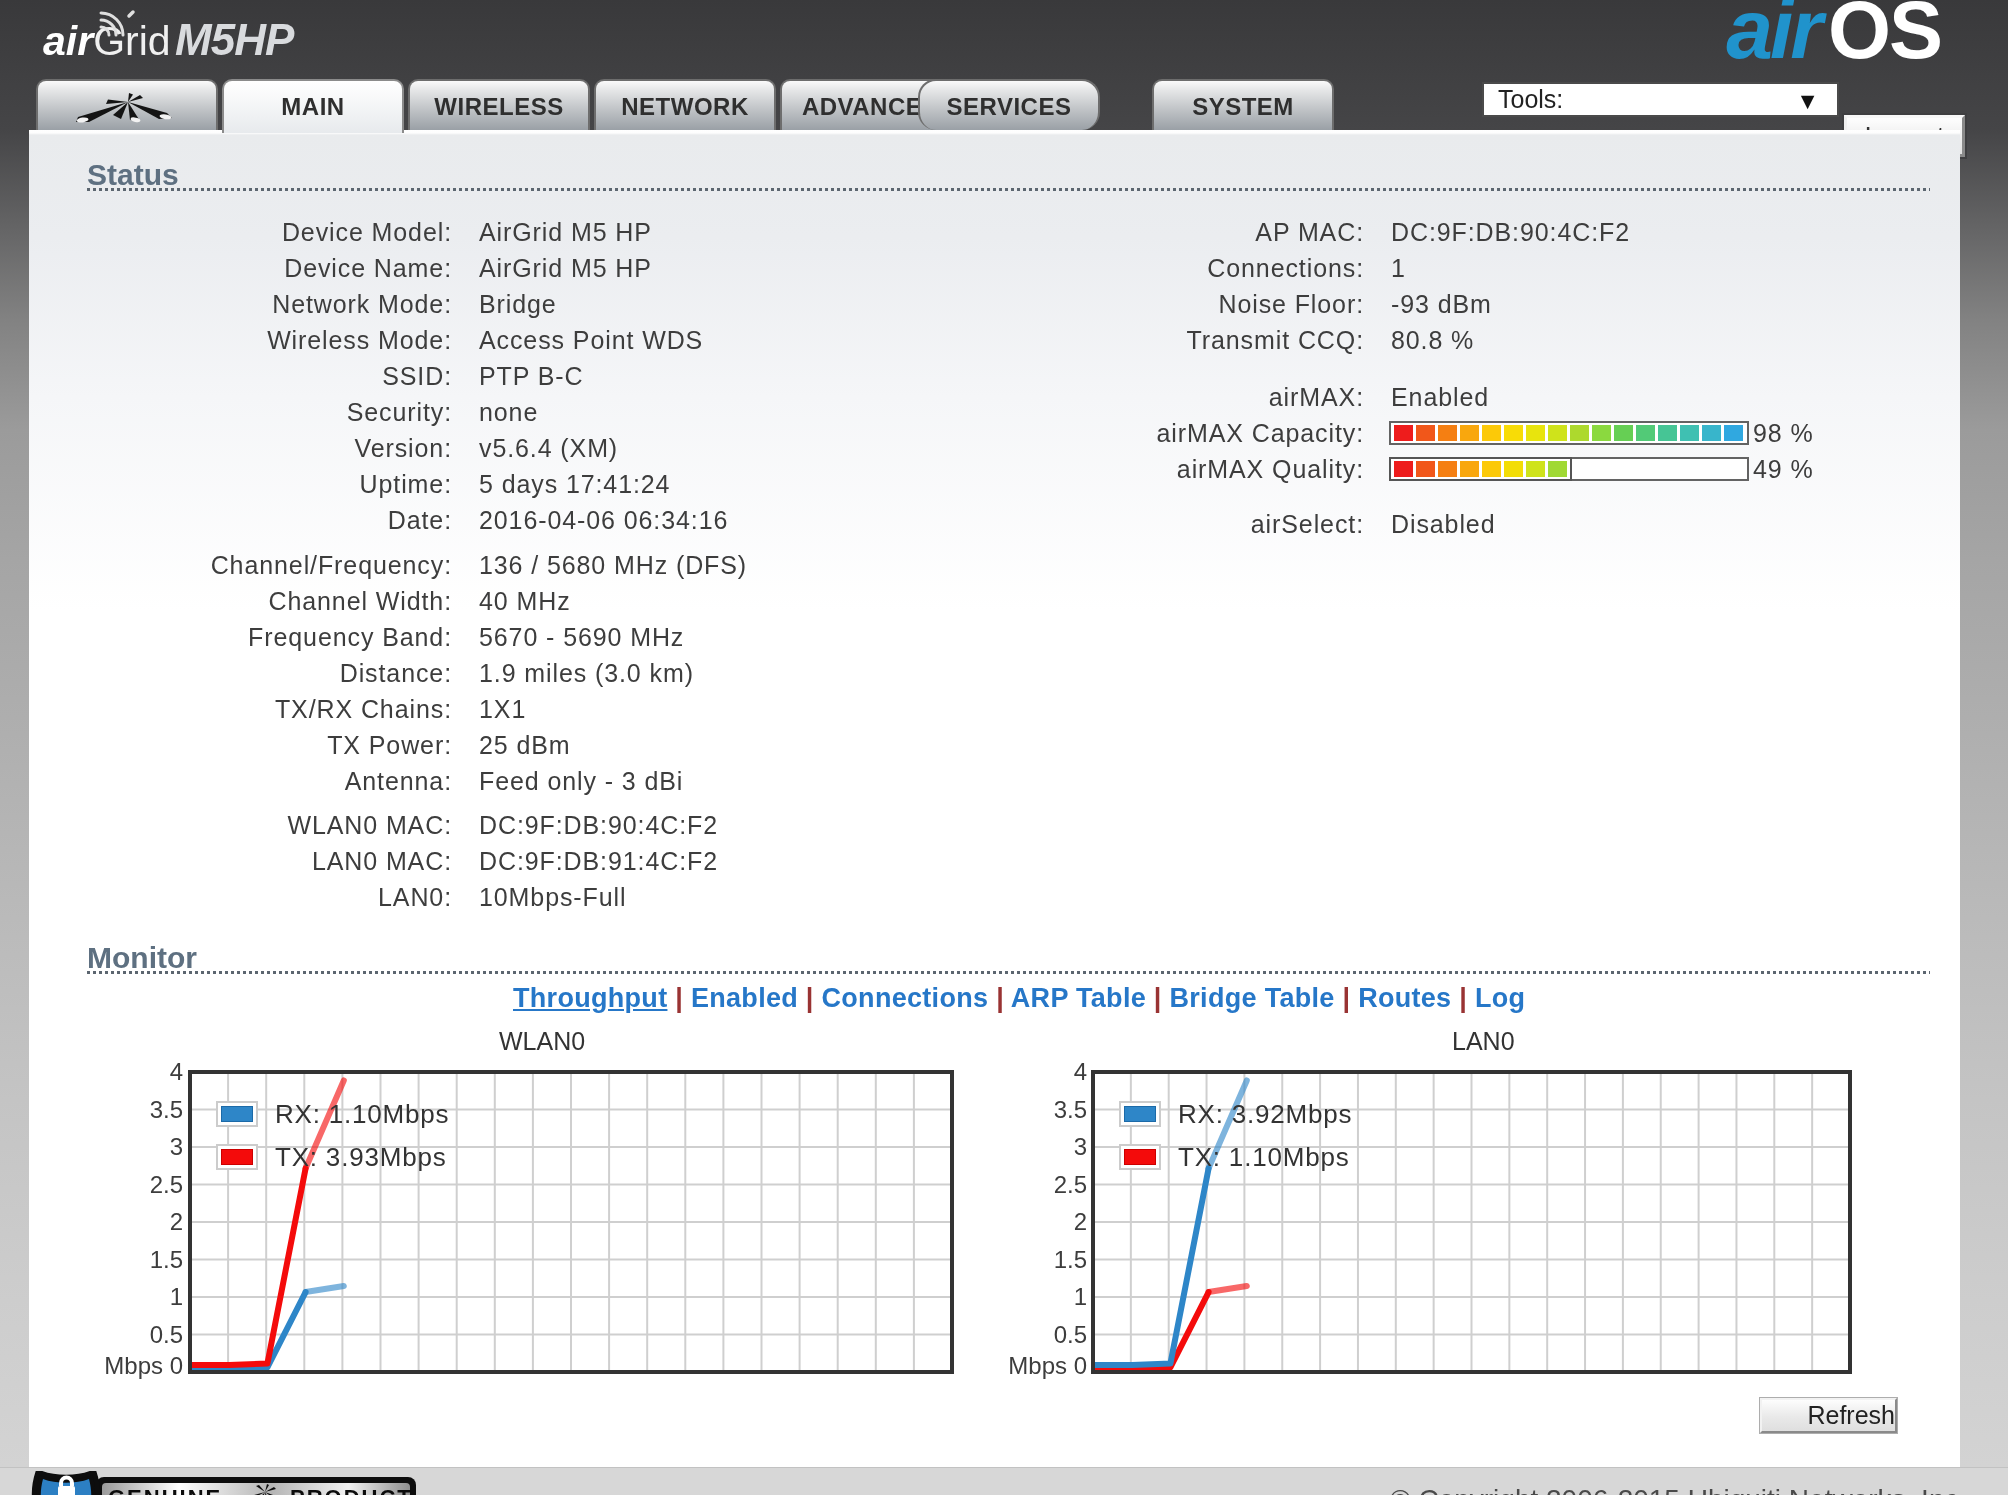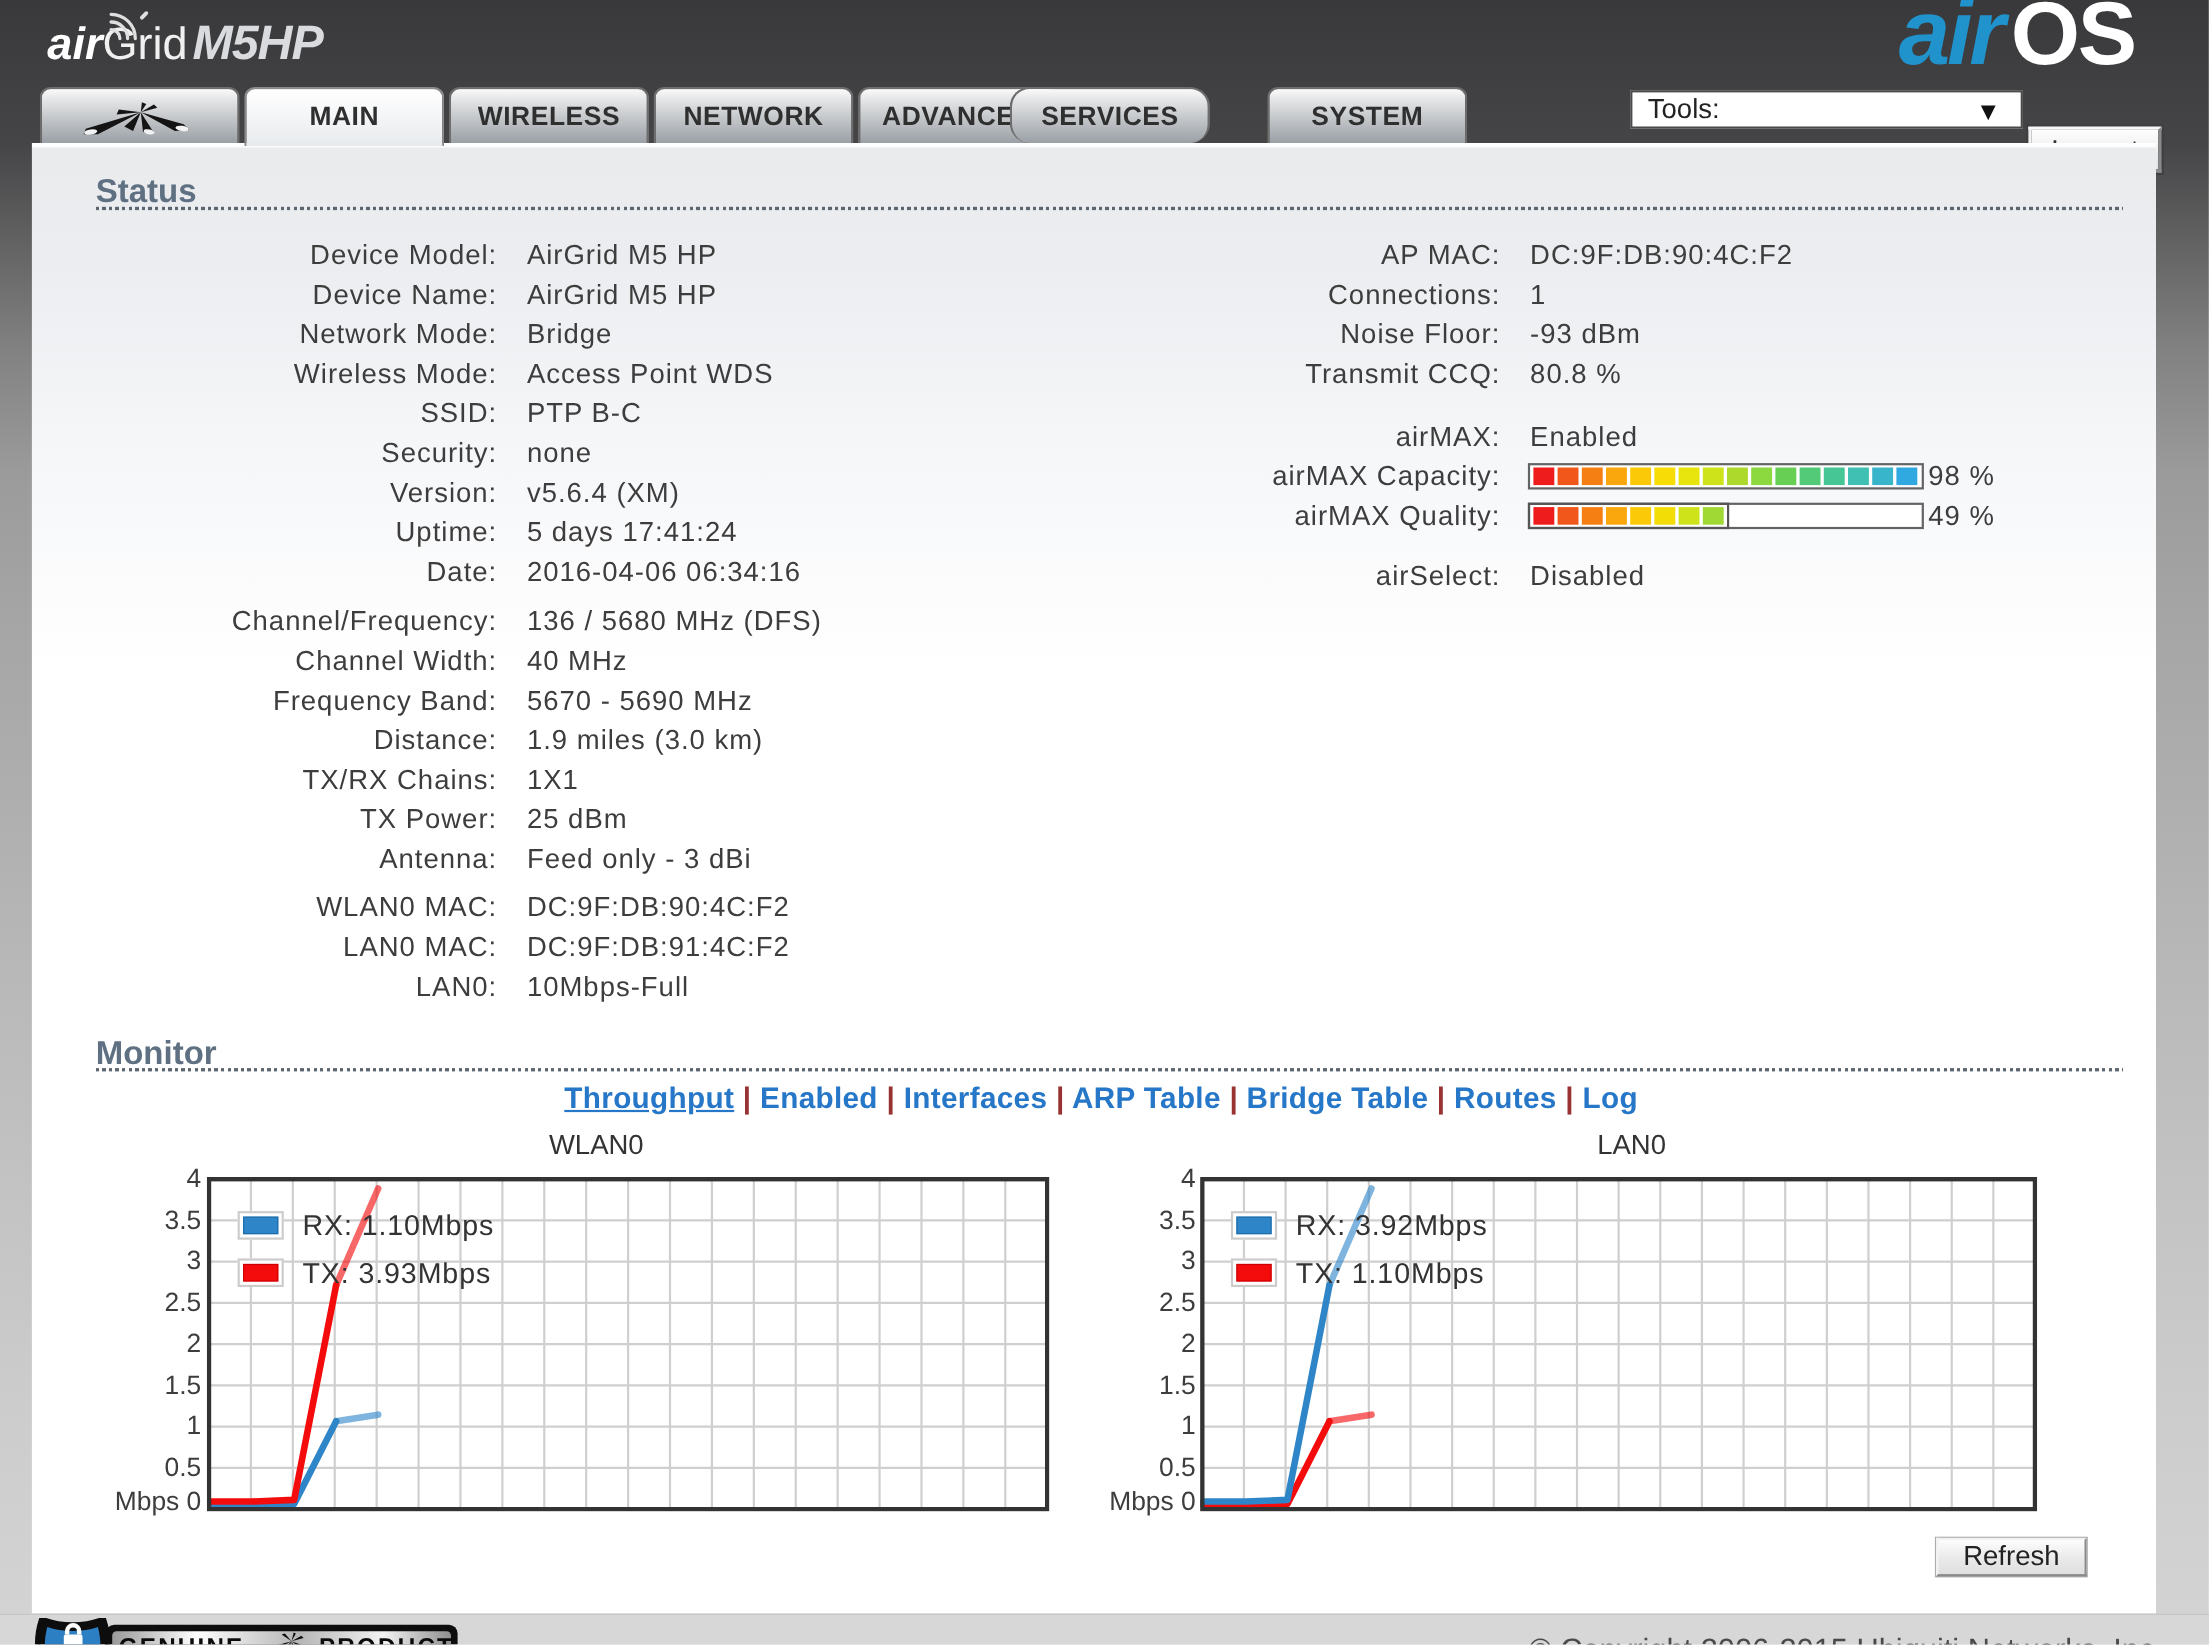--- a/index.html
+++ b/index.html
@@ -77,21 +77,21 @@
 .ctitle { position:absolute; font-size:25px; color:#333; }
 .ylab { position:absolute; font-size:24px; color:#3d3d3d; text-align:right; width:60px; }
 
 
 #refresh {
   left:1760px; top:1398px; width:137px; height:35px;
   background:linear-gradient(180deg,#fdfdfd,#e9e9e9 55%,#dfdfdf);
   border-top:2px solid #f2f2f2; border-left:2px solid #f2f2f2;
   border-right:2px solid #8a8a8a; border-bottom:2px solid #8a8a8a;
   box-shadow:0 0 0 1px #adadad;
-  text-align:center; line-height:31px; font-size:25px; color:#222;
+  text-align:right; line-height:31px; font-size:25px; color:#222;
 }
 
 
 #footer { left:0; top:1467px; width:2008px; height:28px; background:#d7d7d7; border-top:1px solid #c2c2c2; }
 #copy { left:1390px; top:1484px; font-size:28px; color:#4a4a4a; white-space:nowrap; }
 </style>
 </head>
 <body>
 
 <div class="abs" id="logoAG"><span class="a">air</span><span class="g">Grid</span>&nbsp;<span class="m">M5HP</span>
@@ -208,21 +208,21 @@
     <div class="seg" style="left: 69px; background: rgb(249, 167, 13);"></div>
     <div class="seg" style="left: 91px; background: rgb(252, 201, 8);"></div>
     <div class="seg" style="left: 113px; background: rgb(243, 221, 6);"></div>
     <div class="seg" style="left: 135px; background: rgb(207, 227, 27);"></div>
     <div class="seg" style="left: 157px; background: rgb(160, 217, 52);"></div>
   </div>
 
 <div class="h4" style="left:87px; top:941px;">Monitor</div>
 <div class="dots" style="left:87px; top:971px; width:1843px;"></div>
 
-<div class="abs" id="mlinks" style="left:513px; top:983px;"><a class="u" href="#t">Throughput</a> | <a href="#t">Enabled</a> | <a href="#t">Interfaces</a> | <a href="#t">ARP Table</a> | <a href="#t">Bridge Table</a> | <a href="#t">Routes</a> | <a href="#t">Log</a></div>
+<div class="abs" id="mlinks" style="left:513px; top:983px;"><a class="u" href="#t">Throughput</a> | <a href="#t">Enabled</a> | <a href="#t">Connections</a> | <a href="#t">ARP Table</a> | <a href="#t">Bridge Table</a> | <a href="#t">Routes</a> | <a href="#t">Log</a></div>
 
 <div class="ctitle" style="left:499px; top:1027px;">WLAN0</div>
 <div class="ctitle" style="left:1452px; top:1027px;">LAN0</div>
 
 <div class="abs" id="chartL" style="left:188px; top:1070px;"><svg width="766" height="304">
       <rect x="2" y="2" width="762" height="300" fill="#ffffff"></rect>
       <line x1="40.1" y1="2" x2="40.1" y2="302" stroke="#cfcfcf" stroke-width="2"></line>
       <line x1="78.2" y1="2" x2="78.2" y2="302" stroke="#cfcfcf" stroke-width="2"></line>
       <line x1="116.3" y1="2" x2="116.3" y2="302" stroke="#cfcfcf" stroke-width="2"></line>
       <line x1="154.4" y1="2" x2="154.4" y2="302" stroke="#cfcfcf" stroke-width="2"></line>

